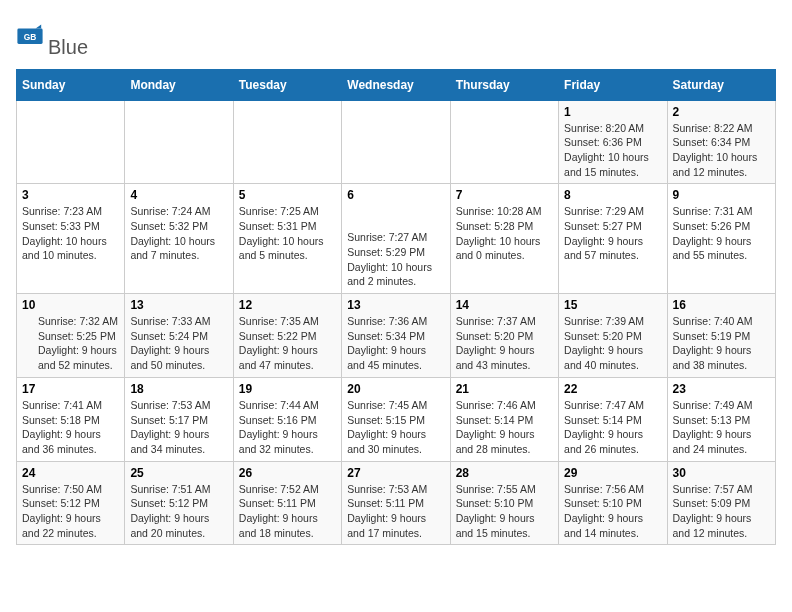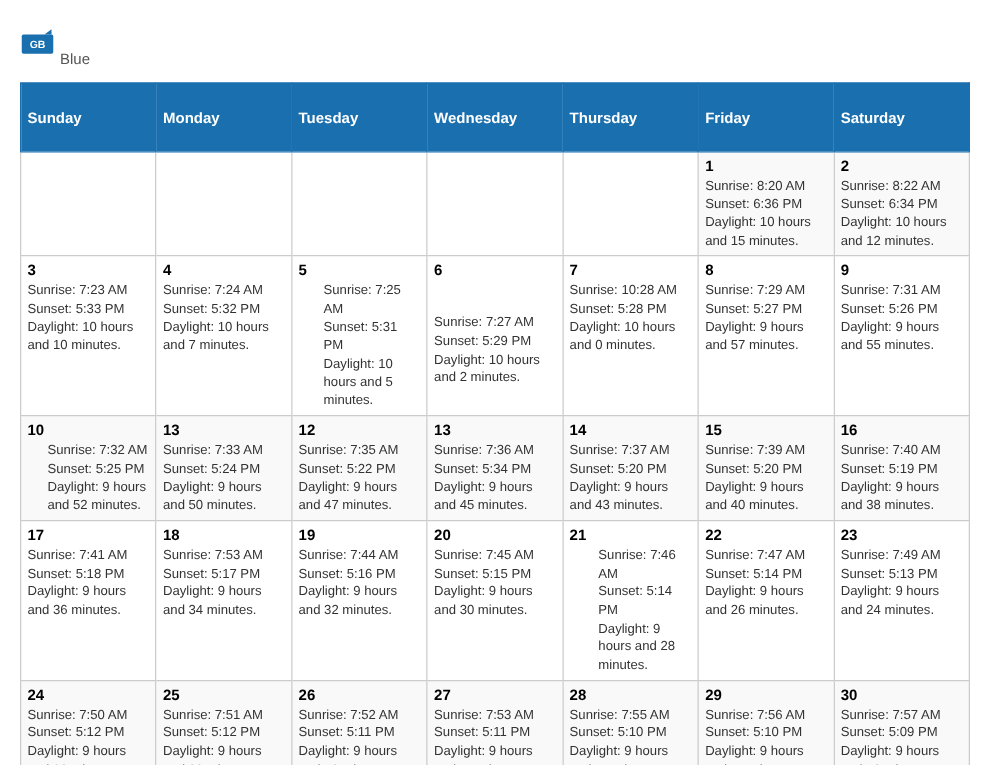--- a/index.html
+++ b/index.html
@@ -45,21 +45,21 @@
     }
     table {
       width: 100%;
       border-collapse: collapse;
       font-size: 11px;
     }
     thead tr th {
       background: #1a6faf;
       color: #fff;
       text-align: left;
-      padding: 20px 5px;
+      padding: 8px 5px;
       font-size: 12px;
       border: 1px solid #1a6faf;
     }
     tbody tr td {
       border: 1px solid #ccc;
       vertical-align: top;
       padding: 4px 5px;
       height: 80px;
       width: 14.28%;
       background: #fff;
@@ -87,21 +87,21 @@
 <div class="header">
   <div class="logo">
     <svg class="logo-icon" viewBox="0 0 40 40">
       <rect x="2" y="8" width="36" height="22" rx="2" fill="#1a6faf"></rect>
       <text x="20" y="24" text-anchor="middle" fill="white" font-size="12" font-weight="bold" font-family="Arial">GB</text>
       <polygon points="28,8 36,8 36,2" fill="#1a6faf"></polygon>
     </svg>
     <div>
       <div class="logo-text">
         <span></span><br>
-        <span style="color:#555;font-weight:normal;font-size:12px;">Blue</span>
+        <span style="color:#555;font-weight:normal;font-size:20px;">Blue</span>
       </div>
     </div>
   </div>
   <div class="title-block">
     <div class="month-title"></div>
     <div class="subtitle"></div>
   </div>
 </div>
 
 <table>
@@ -144,21 +144,21 @@
 Daylight: 10 hours and 10 minutes.</div>
         </td>
         <td>
           <div class="day-num">4</div>
           <div class="day-info" style="white-space: pre-line;">Sunrise: 7:24 AM
 Sunset: 5:32 PM
 Daylight: 10 hours and 7 minutes.</div>
         </td>
         <td>
           <div class="day-num">5</div>
-          <div class="day-info" style="white-space: pre-line; margin-left: 20px;">Sunrise: 7:25 AM
+          <div class="day-info" style="white-space: pre-line;">Sunrise: 7:25 AM
 Sunset: 5:31 PM
 Daylight: 10 hours and 5 minutes.</div>
         </td>
         <td>
           <div class="day-num">6</div>
           <div class="day-info" style="white-space: pre-line; margin-top: 28px;">Sunrise: 7:27 AM
 Sunset: 5:29 PM
 Daylight: 10 hours and 2 minutes.</div>
         </td>
         <td>
@@ -244,21 +244,21 @@
 Daylight: 9 hours and 32 minutes.</div>
         </td>
         <td>
           <div class="day-num">20</div>
           <div class="day-info" style="white-space: pre-line;">Sunrise: 7:45 AM
 Sunset: 5:15 PM
 Daylight: 9 hours and 30 minutes.</div>
         </td>
         <td>
           <div class="day-num">21</div>
-          <div class="day-info" style="white-space: pre-line; margin-left: 23px;">Sunrise: 7:46 AM
+          <div class="day-info" style="white-space: pre-line;">Sunrise: 7:46 AM
 Sunset: 5:14 PM
 Daylight: 9 hours and 28 minutes.</div>
         </td>
         <td>
           <div class="day-num">22</div>
           <div class="day-info" style="white-space: pre-line;">Sunrise: 7:47 AM
 Sunset: 5:14 PM
 Daylight: 9 hours and 26 minutes.</div>
         </td>
         <td>

